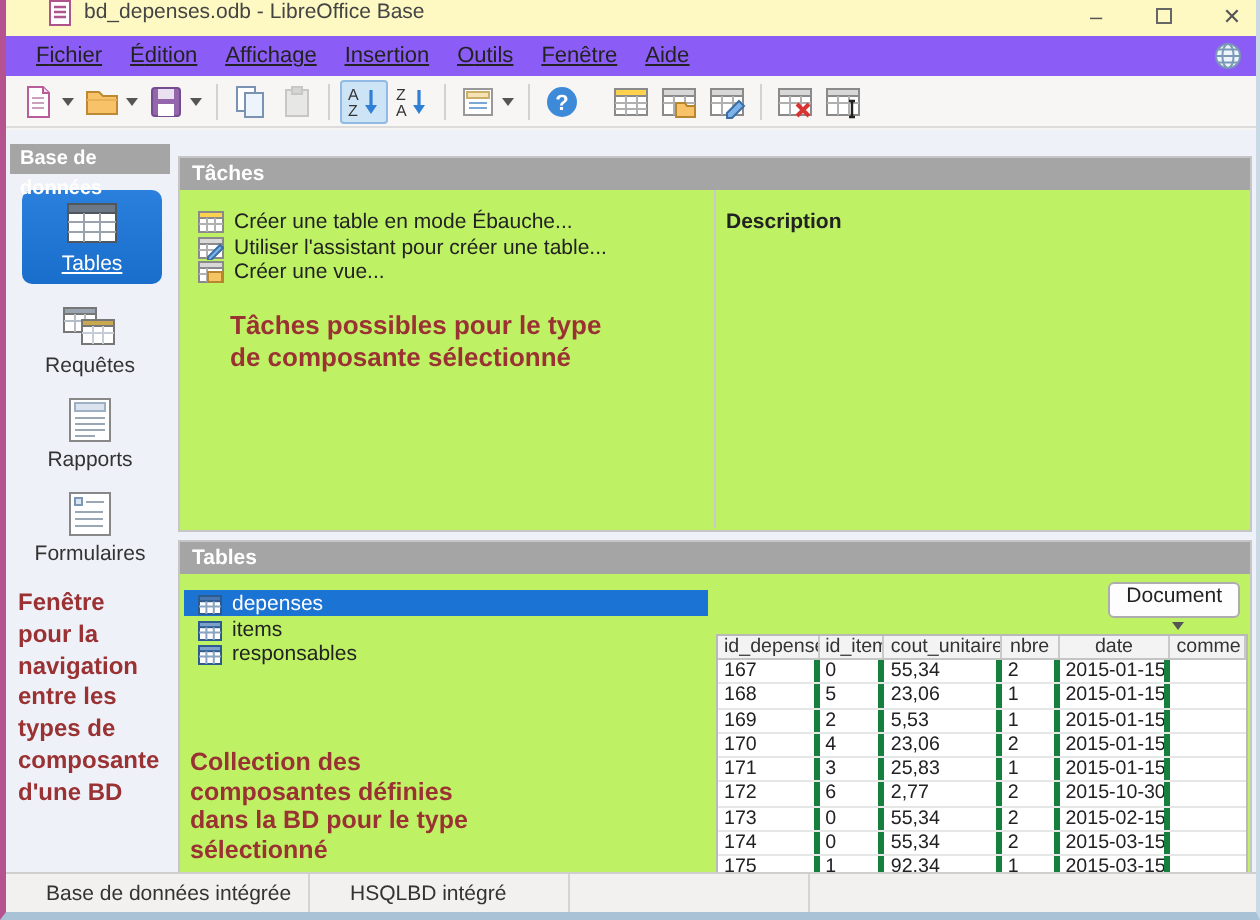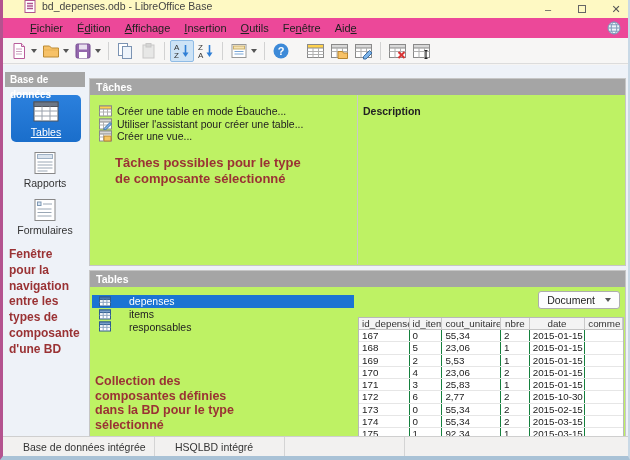--- a/index.html
+++ b/index.html
@@ -10,21 +10,21 @@
     background:#f5f4f3;
     border-left:3px solid #b4538f;border-right:2px solid #c9d9e6;border-bottom:4px solid #a9c2d6;
   }
   
   .titlebar{position:absolute;left:0;top:0;right:0;height:18px;background:#fef9c3;display:flex;padding-left:21px;}
   .title-text{font-size:10.5px;color:#444;margin-left:6px;}
   .win-controls{position:absolute;right:6px;top:0;height:18px;display:flex;align-items:center;gap:22px;color:#555;}
   .wc{font-size:11px;line-height:18px;width:12px;text-align:center;cursor:default;}
   .wc-box{width:8px;height:8px;border:1px solid #666;display:inline-block;}
   
-  .menubar{position:absolute;left:0;top:18px;right:0;height:20px;background:#ec4899;display:flex;align-items:center;padding-left:20px;font-size:11px;color:#222;}
+  .menubar{position:absolute;left:0;top:18px;right:0;height:20px;background:#8b5cf6;display:flex;align-items:center;padding-left:8px;font-size:11px;color:#222;text-decoration:underline;}
   .menu-item{padding:3px 7px;}
   .menu-item u{text-decoration:underline;}
   .menu-globe{position:absolute;right:7px;top:3px;}
   
   .toolbar{position:absolute;left:0;top:38px;right:0;height:26px;background:#f7f6f5;border-bottom:1px solid #dcdcdc;display:flex;align-items:center;padding-left:5px;gap:1px;}
   .tbtn{height:22px;display:flex;align-items:center;padding:1px 2px;border-radius:2px;}
   .tbtn.hl{background:#cde3f6;border:1px solid #8fbbe5;}
   .tbtn.disabled{opacity:.5;}
   .drop{width:0;height:0;border-left:3.5px solid transparent;border-right:3.5px solid transparent;border-top:4px solid #555;margin-left:3px;}
   .tsep{width:1px;height:18px;background:#d2d2d2;margin:0 4px;}
@@ -44,30 +44,30 @@
   .panel-header{height:16px;background:#a5a5a5;color:#fff;font-size:10.5px;font-weight:bold;line-height:16px;padding-left:6px;}
   .tasks-panel{left:86px;top:13px;width:537px;height:188px;}
   .tables-panel{left:86px;top:205px;width:537px;height:233px;}
   .task-list{position:absolute;left:9px;top:26px;}
   .task-row{display:flex;align-items:center;height:12.5px;font-size:10.5px;color:#222;gap:5px;}
   .task-note{position:absolute;left:9px;top:76px;color:#9a3234;font-weight:bold;font-size:13px;line-height:16px;white-space:pre-line;margin-left:16px;}
   .vdiv{position:absolute;left:267px;top:16px;bottom:1px;width:1px;background:#c9c9c9;}
   .desc-label{position:absolute;left:273px;top:26px;font-size:10.5px;font-weight:bold;color:#222;}
   
   .tbl-list{position:absolute;left:2px;top:24px;width:262px;}
-  .tbl-row{display:flex;align-items:center;height:12.8px;font-size:10.5px;color:#222;gap:18px;padding-left:7px;}
+  .tbl-row{display:flex;align-items:flex-end;height:12.8px;font-size:10.5px;color:#222;gap:5px;padding-left:7px;}
   .tbl-row.sel{background:#1b74d3;color:#fff;}
   .tbl-note{position:absolute;left:5px;top:103px;color:#9a3234;font-weight:bold;font-size:12.5px;line-height:14.5px;white-space:pre-line;}
   
-  .doc-btn{position:absolute;right:5px;top:20px;height:18px;border:1px solid #adadad;border-radius:3px;background:#fdfdfd;display:flex;align-items:center;padding:0 8px;font-size:10.5px;color:#222;gap:7px;}
+  .doc-btn{position:absolute;right:5px;top:20px;height:18px;border:1px solid #adadad;border-radius:3px;background:#fdfdfd;display:flex;align-items:center;padding:0 8px;font-size:10.5px;color:#222;gap:7px;flex-direction:column;}
   
   .grid{position:absolute;left:268px;top:46px;width:266px;height:121px;border:1px solid #b9b9b9;overflow:hidden;background:#fff;}
   .grow{display:flex;height:12.3px;border-bottom:1px solid #e6e6e6;}
   .grow.head{background:#f3f3f3;border-bottom:1px solid #c4c4c4;height:12px;}
-  .gc{display:block;font-size:9.8px;color:#222;padding:0 3px;border-right:1px solid #15803d;overflow:hidden;white-space:nowrap;line-height:12px;}
+  .gc{display:block;font-size:9.8px;color:#222;padding:0 3px;border-right:3px solid #15803d;overflow:hidden;white-space:nowrap;line-height:12px;}
   .head .gc{text-align:center;border-right:1px solid #c9c9c9;color:#333;}
   .c0{width:51px}.c1{width:33px}.c2{width:59px}.c3{width:29px}.c4{width:56px}.c5{width:38px;border-right:none}
   
   .statusbar{position:absolute;left:0;right:0;bottom:0;height:20px;background:#f2f1f0;border-top:1px solid #cfcfcf;display:flex;font-size:10.5px;color:#333;align-items:center;}
   .sseg{height:100%;display:flex;align-items:center;padding-left:20px;border-right:1px solid #d4d4d4;}
   .s1{width:152px}.s2{width:130px}.s3{width:120px}.s4{flex:1;border-right:none}
   svg{display:block;}
 </style>
 </head>
 <body>
@@ -226,20 +226,31 @@
 
       <div class="side-item sel">
         <svg width="30" height="24" viewBox="0 0 30 24">
             <rect x="3" y="2" width="24" height="19" fill="#fff" stroke="#51555c"></rect>
             <rect x="3" y="2" width="24" height="4.5" fill="#6d7887" stroke="#51555c"></rect>
             <path d="M3 11h24M3 16h24M11 6.5v14.5M19 6.5v14.5" stroke="#9aa2ad" fill="none"></path>
           </svg>
         <span class="lbl">Tables</span>
       </div>
 
+      <div class="side-item">
+        <svg width="28" height="24" viewBox="0 0 28 24">
+            <rect x="1" y="3" width="16" height="12" fill="#fff" stroke="#777"></rect>
+            <rect x="1" y="3" width="16" height="3" fill="#9aa5b1" stroke="#777"></rect>
+            <path d="M1 9.5h16M6.5 6v9M11.5 6v9" stroke="#b4bcc6" fill="none"></path>
+            <rect x="10" y="9" width="16" height="12" fill="#fff" stroke="#777"></rect>
+            <rect x="10" y="9" width="16" height="3" fill="#c8a84e" stroke="#777"></rect>
+            <path d="M10 15.5h16M15.5 12v9M20.5 12v9" stroke="#c6cdd6" fill="none"></path>
+          </svg>
+        <span class="lbl">Requêtes</span>
+      </div>
 
       <div class="side-item">
         <svg width="26" height="24" viewBox="0 0 26 24">
             <rect x="3" y="1.5" width="20" height="21" fill="#fff" stroke="#888"></rect>
             <rect x="5.5" y="3.5" width="15" height="4" fill="#dbe4ee" stroke="#9db0c4"></rect>
             <path d="M5.5 11h15M5.5 14h15M5.5 17h15M5.5 20h10" stroke="#9aa7b5" fill="none"></path>
           </svg>
         <span class="lbl">Rapports</span>
       </div>
 

